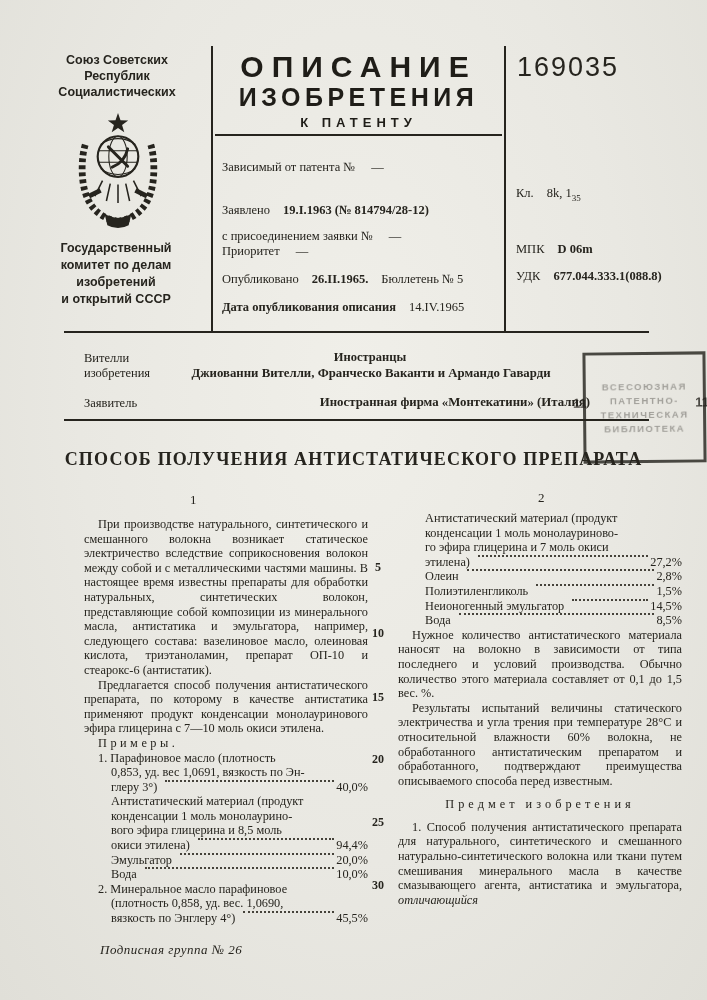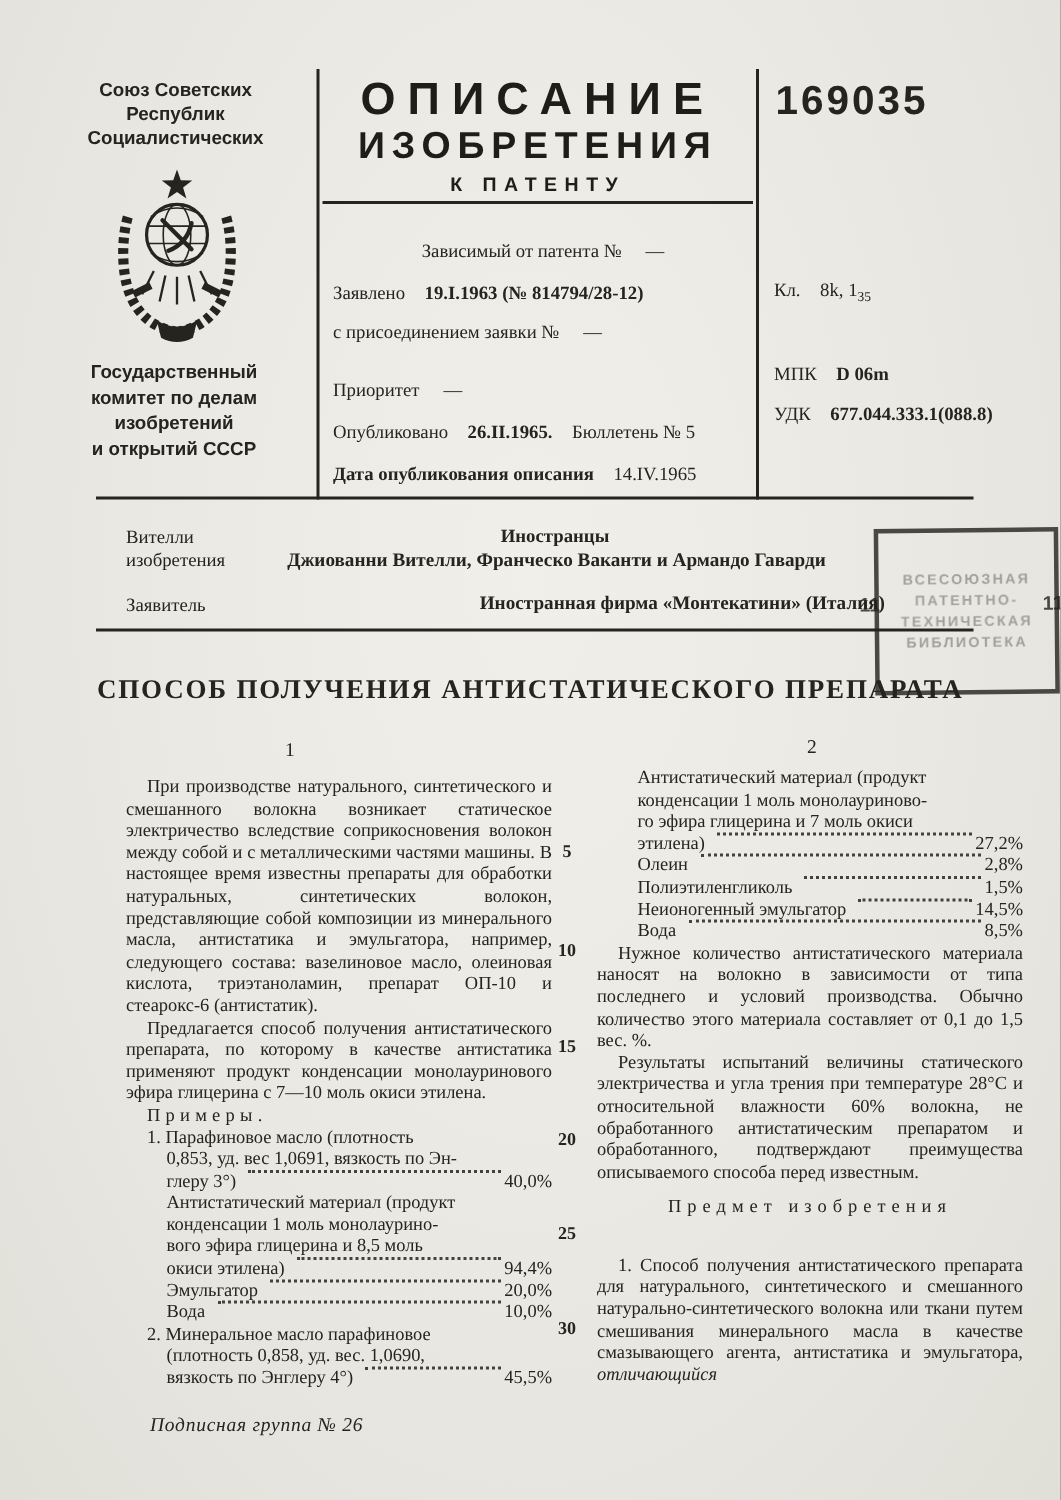--- a/index.html
+++ b/index.html
@@ -19,26 +19,26 @@
   
   .doc-title{position:absolute;left:213px;top:50px;width:291px;text-align:center;
              font-family:"Liberation Sans",sans-serif;font-weight:700;color:#1f1d18;}
   .t1{font-size:30px;letter-spacing:8px;line-height:33px;white-space:nowrap;}
   .t2{font-size:25px;letter-spacing:4.5px;line-height:29px;white-space:nowrap;}
   .t3{font-size:13px;letter-spacing:5px;margin-top:3px;}
   .tu{height:0;border-bottom:2px solid #26241e;margin:4px 2px 0;}
   
   .fields{position:absolute;left:222px;top:160px;width:280px;font-size:12.5px;line-height:15px;}
   .frow b{font-weight:700;}
-  .f1{margin-bottom:13px;text-align:center;} .f2{margin-bottom:11px;} .f3{margin-bottom:24px;}
+  .f1{margin-bottom:28px;} .f2{margin-bottom:11px;} .f3{margin-bottom:0;}
   .f4{margin-bottom:13px;} .f5{margin-bottom:13px;}
   .dashv{margin-left:16px;} .gap{margin-left:13px;}
   
   .pnum{position:absolute;left:517px;top:52px;font-family:"Liberation Sans",sans-serif;
-        font-weight:700;font-size:27px;letter-spacing:2px;}
+        font-weight:400;font-size:27px;letter-spacing:2px;}
   .cls{position:absolute;left:516px;top:186px;width:185px;font-size:12.5px;line-height:15px;}
   .c1{margin-bottom:36px;} .c2{margin-bottom:12px;}
   .cls sub{font-size:9px;}
   
   .hrule{position:absolute;left:64px;width:585px;height:2px;background:#26241e;}
   .hr1{top:331px;} .hr2{top:419px;}
   
   .alab{position:absolute;left:84px;font-size:12.5px;}
   .al1{top:351px;} .al2{top:366px;} .al3{top:396px;}
   .anat{position:absolute;left:150px;top:350px;width:440px;text-align:center;font-weight:700;font-size:12.5px;}
@@ -57,21 +57,21 @@
   .main-title{position:absolute;left:60px;top:449px;width:587px;text-align:center;
               font-weight:700;font-size:18px;letter-spacing:1.2px;}
   .colno{position:absolute;font-size:13px;}
   .cn1{left:190px;top:492px;} .cn2{left:538px;top:490px;}
   .col{position:absolute;width:284px;font-size:12.3px;line-height:14.6px;text-align:justify;}
   #col-left{left:84px;top:517px;}
   #col-right{left:398px;top:511px;}
   .bp{margin:0;}
   .bp.ind{text-indent:14px;}
   .bp.sp{letter-spacing:3.5px;}
-  .bh{margin:9px 0 24px;text-align:center;letter-spacing:4px;text-indent:0;}
+  .bh{margin:9px 0 8px;text-align:center;letter-spacing:4px;text-indent:0;}
   .bl{display:flex;align-items:flex-start;text-align:left;}
   .ia{padding-left:14px;} .ib{padding-left:27px;}
   .ld{flex:1 1 auto;min-width:10px;margin:0 2px 3px 8px;border-bottom:2px dotted #45423a;}
   .lv{white-space:nowrap;}
   .bp i{font-style:italic;}
   #gutter{position:absolute;inset:0;pointer-events:none;}
   .gn{position:absolute;left:364px;width:28px;text-align:center;font-size:12px;font-weight:700;}
   
   .footer{position:absolute;left:100px;top:942px;font-style:italic;font-size:13px;letter-spacing:0.5px;}
 </style>

